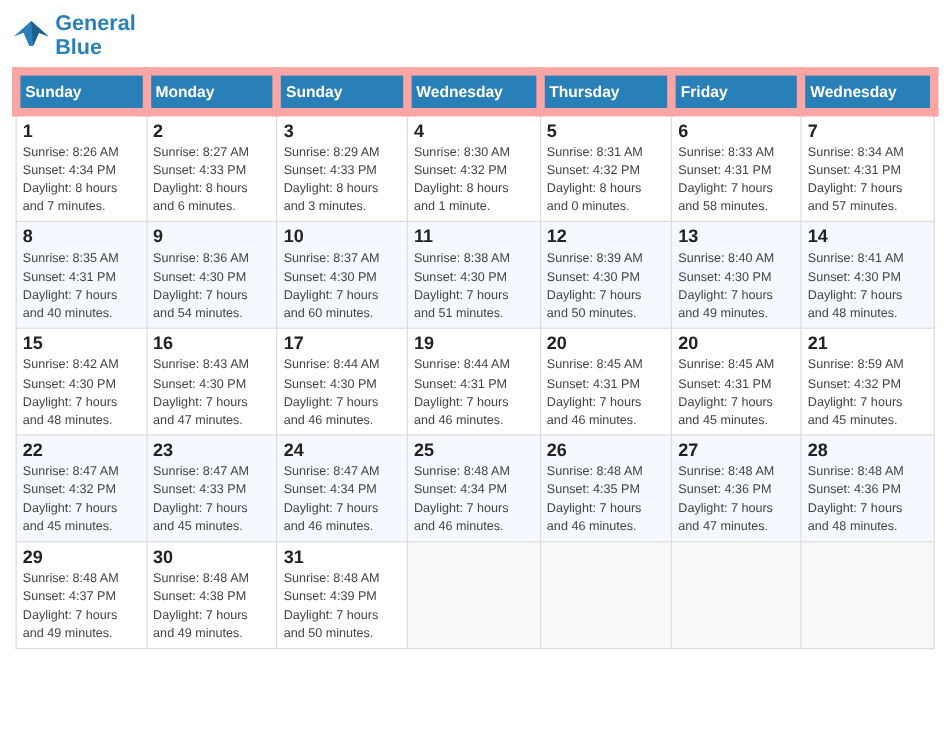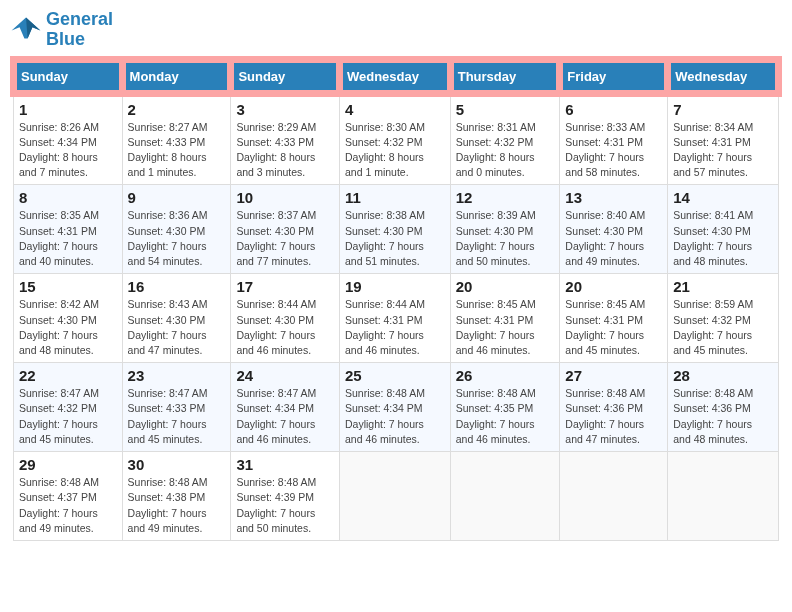--- a/index.html
+++ b/index.html
@@ -120,21 +120,21 @@
       </tr>
   </thead>
   <tbody id="calendar-body">
   <tr>
         <td>
           <span class="day-number">1</span>
           <div class="cell-text"><span>Sunrise: 8:26 AM</span><br><span>Sunset: 4:34 PM</span><br><span>Daylight: 8 hours</span><br><span>and 7 minutes.</span></div>
         </td>
         <td>
           <span class="day-number">2</span>
-          <div class="cell-text"><span>Sunrise: 8:27 AM</span><br><span>Sunset: 4:33 PM</span><br><span>Daylight: 8 hours</span><br><span>and 1 minutes.</span></div>
+          <div class="cell-text"><span>Sunrise: 8:27 AM</span><br><span>Sunset: 4:33 PM</span><br><span>Daylight: 8 hours</span><br><span>and 6 minutes.</span></div>
         </td>
         <td>
           <span class="day-number">3</span>
           <div class="cell-text"><span>Sunrise: 8:29 AM</span><br><span>Sunset: 4:33 PM</span><br><span>Daylight: 8 hours</span><br><span>and 3 minutes.</span></div>
         </td>
         <td>
           <span class="day-number">4</span>
           <div class="cell-text"><span>Sunrise: 8:30 AM</span><br><span>Sunset: 4:32 PM</span><br><span>Daylight: 8 hours</span><br><span>and 1 minute.</span></div>
         </td>
         <td>
@@ -154,21 +154,21 @@
         <td>
           <span class="day-number">8</span>
           <div class="cell-text"><span>Sunrise: 8:35 AM</span><br><span>Sunset: 4:31 PM</span><br><span>Daylight: 7 hours</span><br><span>and 40 minutes.</span></div>
         </td>
         <td>
           <span class="day-number">9</span>
           <div class="cell-text"><span>Sunrise: 8:36 AM</span><br><span>Sunset: 4:30 PM</span><br><span>Daylight: 7 hours</span><br><span>and 54 minutes.</span></div>
         </td>
         <td>
           <span class="day-number">10</span>
-          <div class="cell-text"><span>Sunrise: 8:37 AM</span><br><span>Sunset: 4:30 PM</span><br><span>Daylight: 7 hours</span><br><span>and 77 minutes.</span></div>
+          <div class="cell-text"><span>Sunrise: 8:37 AM</span><br><span>Sunset: 4:30 PM</span><br><span>Daylight: 7 hours</span><br><span>and 60 minutes.</span></div>
         </td>
         <td>
           <span class="day-number">11</span>
           <div class="cell-text"><span>Sunrise: 8:38 AM</span><br><span>Sunset: 4:30 PM</span><br><span>Daylight: 7 hours</span><br><span>and 51 minutes.</span></div>
         </td>
         <td>
           <span class="day-number">12</span>
           <div class="cell-text"><span>Sunrise: 8:39 AM</span><br><span>Sunset: 4:30 PM</span><br><span>Daylight: 7 hours</span><br><span>and 50 minutes.</span></div>
         </td>
         <td>

